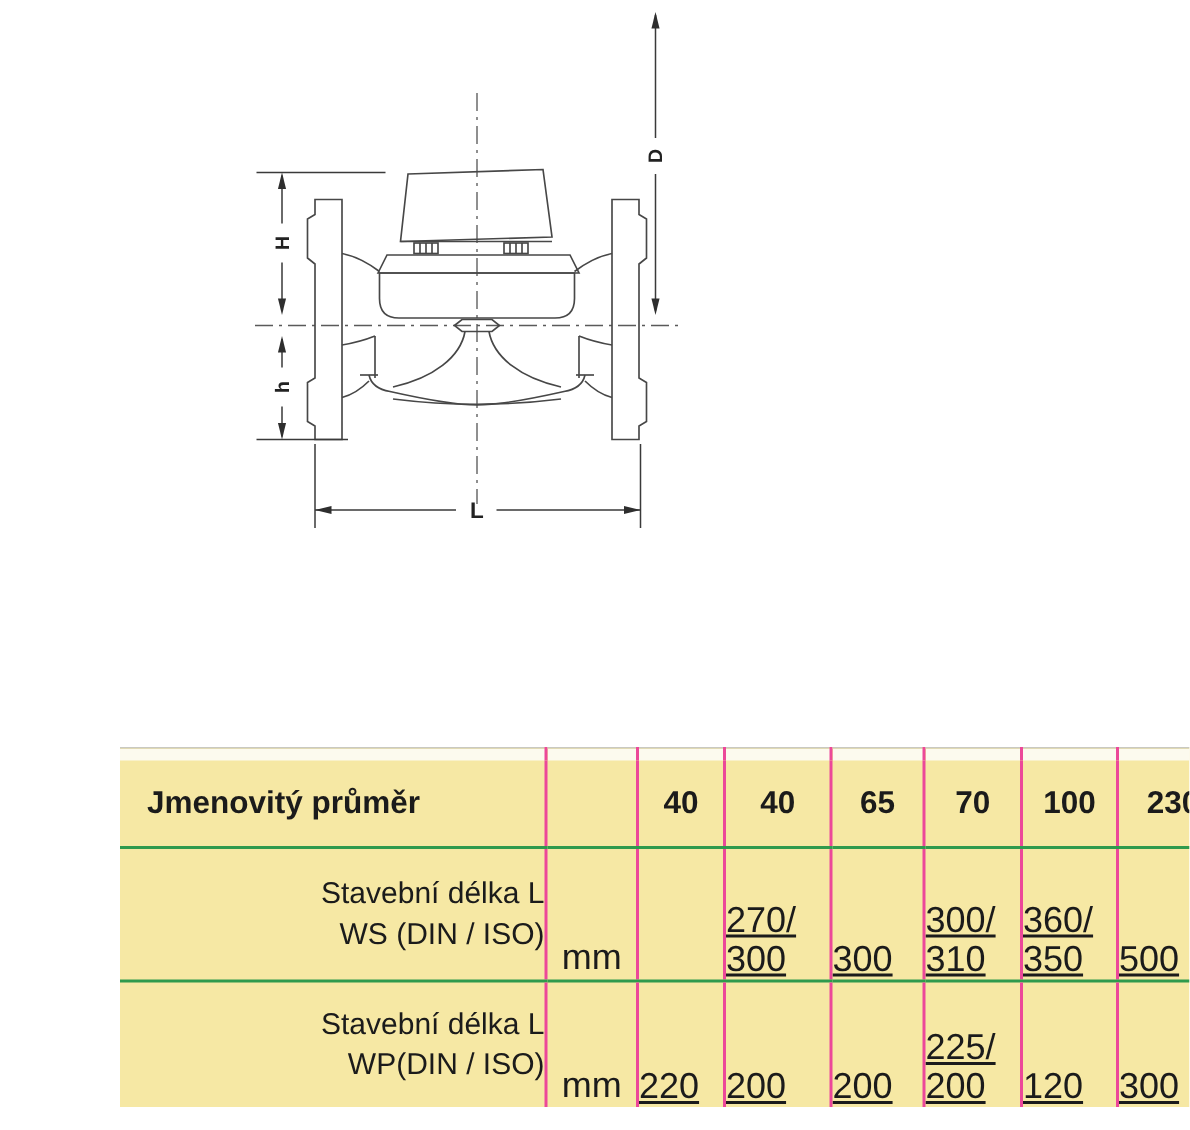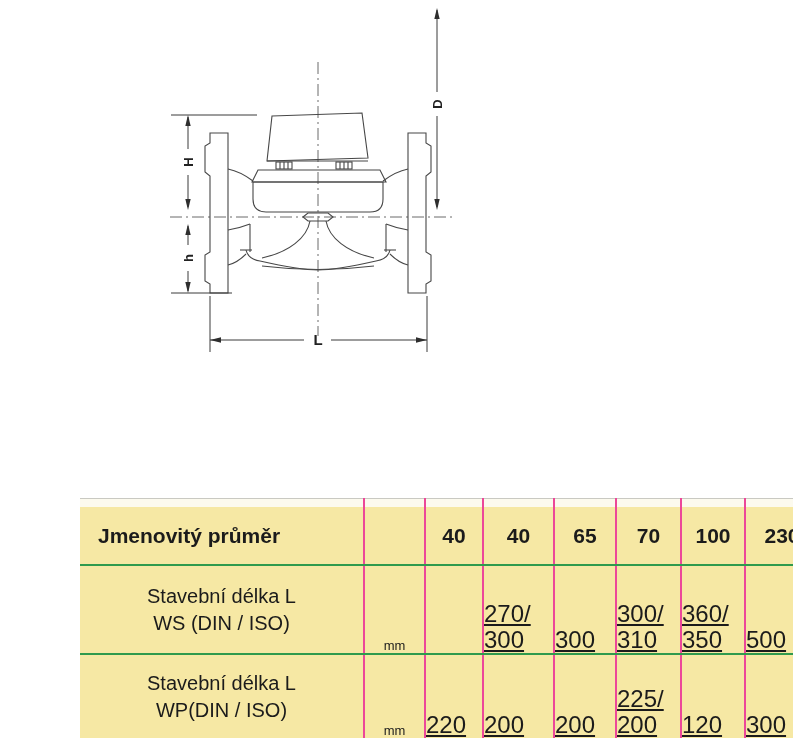--- a/index.html
+++ b/index.html
@@ -21,24 +21,24 @@
   }
   table.spec td:first-child, table.spec th:first-child { border-left:none; }
   tr.strip td { height:8px; background:#fcfaee; border-top:1px solid #c9c9c2; }
   tr.hdr th { height:57px; vertical-align:middle; border-bottom:2px solid #2f9a4d; }
   tr.hdr th.c-label { text-align:left; padding-left:18px; font-weight:bold; font-size:21px; }
   tr.hdr th.c-num { text-align:center; font-weight:bold; font-size:21px; }
   tr.row td { vertical-align:bottom; }
   tr.row1 td { height:87px; border-bottom:2px solid #2f9a4d; }
   tr.row2 td { height:83px; }
   td.c-label {
-    vertical-align:middle !important; text-align:center; padding-left:18px;
+    vertical-align:middle !important; text-align:right; padding-left:18px;
     font-size:20px; line-height:27px; white-space:pre-line;
   }
-  td.c-unit { text-align:center; font-size:13px; padding-bottom:12px; }
+  td.c-unit { text-align:center; font-size:24px; padding-bottom:12px; }
   td.c-val  { text-align:left; font-size:24px; line-height:26px;
               padding-bottom:12px; white-space:pre-line;text-decoration:underline; }
 
   
   .ln   { stroke:#474747; stroke-width:1.1; fill:none; }
   .dim  { stroke:#3a3a3a; stroke-width:1; fill:none; }
   .cl   { stroke:#5a5a5a; stroke-width:0.9; fill:none; stroke-dasharray:12 4 2 4; }
   .arr  { fill:#2e2e2e; stroke:none; }
   .dimtxt { font-family:"Liberation Sans",sans-serif; font-size:13px; font-weight:bold; fill:#222222; }
   .dimtxtL { font-family:"Liberation Sans",sans-serif; font-size:15px; font-weight:bold; fill:#222222; }

